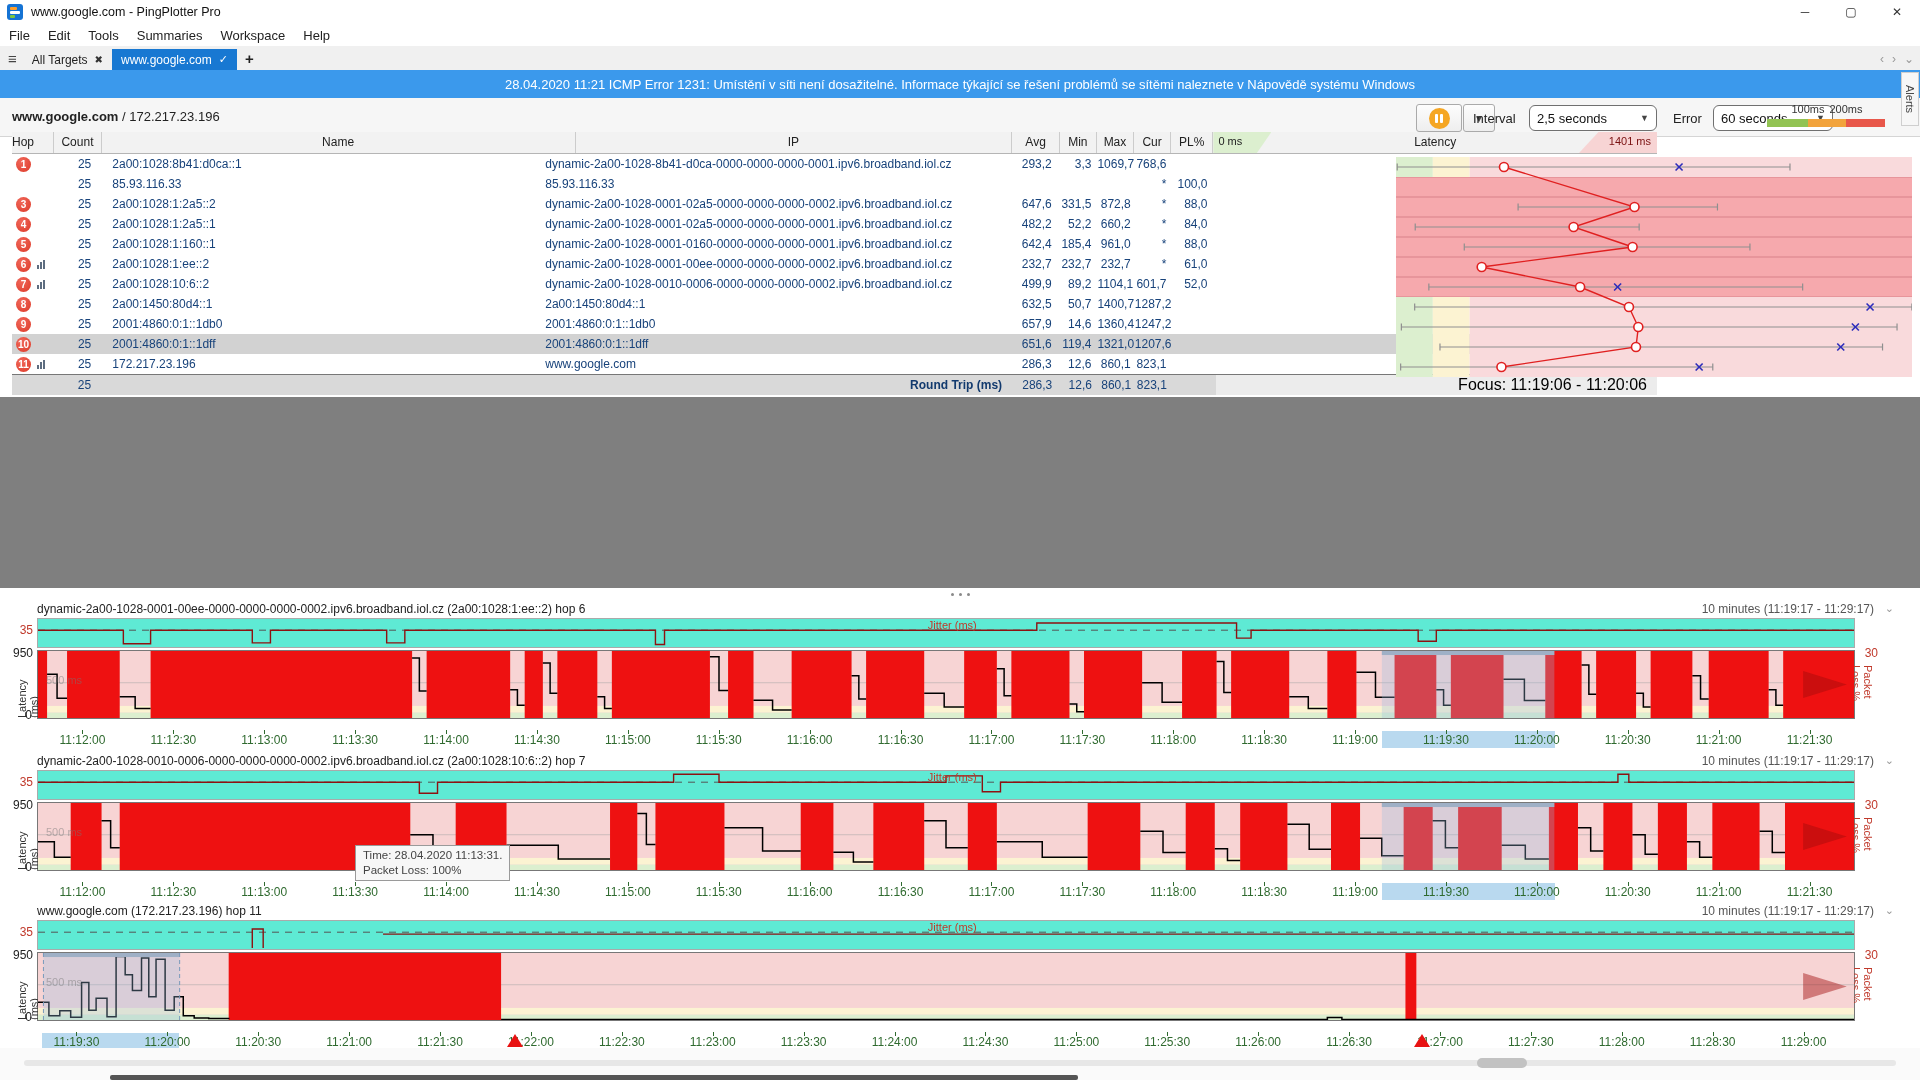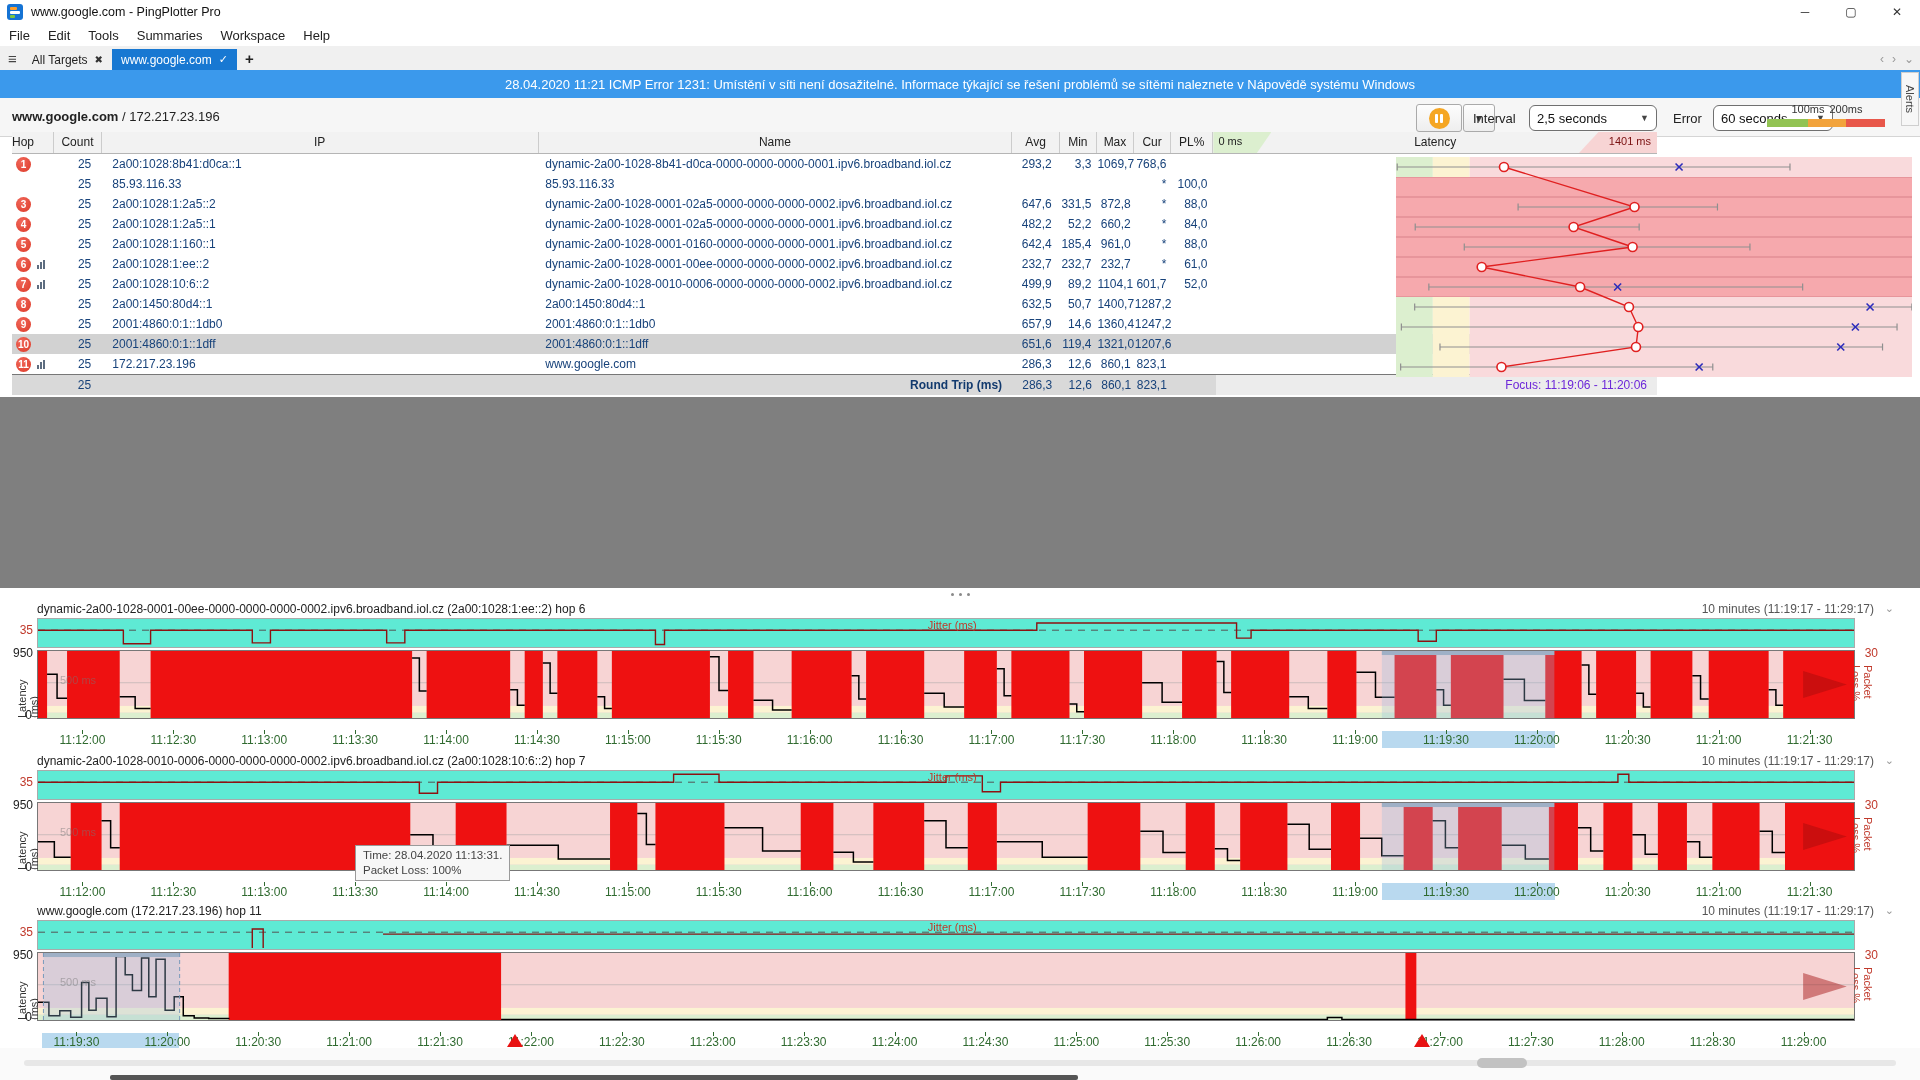--- a/index.html
+++ b/index.html
@@ -66,21 +66,21 @@
   .c-cur{width:43px;text-align:right;padding-right:6px;}
   .c-pl{width:49px;text-align:right;padding-right:8px;}
   .c-graph{width:516px;height:100%;}
   .hopbadge{width:15px;height:15px;border-radius:50%;background:radial-gradient(circle at 35% 30%,#f0675a,#dd3a28);color:#fff;font-size:10px;font-weight:bold;display:flex;align-items:center;justify-content:center;}
   .minichart{display:inline-flex;align-items:flex-end;gap:1px;margin-left:6px;height:10px;}
   .minichart i{display:block;width:2px;background:#5d6d80;}
   .roundtrip{display:flex;height:20px;align-items:center;background:#d9d9d9;border-top:1px solid #777;}
   .roundtrip .cell{font-size:12px;color:#17427a;box-sizing:border-box;}
   .roundtrip .rtlabel{font-weight:bold;text-align:right;padding-right:10px;color:#123a6e;}
   .rt-graphcell{width:516px;height:100%;background:#ececec;display:flex;align-items:center;justify-content:flex-end;}
-  .rt-graphcell span{font-size:12px;color:#6d28d9;padding-right:10px;}
+  .rt-graphcell span{font-size:16px;color:#000000;padding-right:10px;}
   
   .lat-head{position:relative;width:516px;height:21px;background:#f2f2f2;overflow:hidden;}
   .lat-head .wedgeL{position:absolute;left:0;top:0;width:58px;height:21px;background:#dcefcf;clip-path:polygon(0 0,100% 0,75% 100%,0 100%);}
   .lat-head .wedgeR{position:absolute;right:0;top:0;width:78px;height:21px;background:#f7d4d4;clip-path:polygon(25% 0,100% 0,100% 100%,0 100%);}
   .lat-head .l0{position:absolute;left:5px;top:3px;font-size:11px;color:#222;}
   .lat-head .ltitle{position:absolute;left:0;width:100%;text-align:center;top:3px;font-size:12px;color:#222;}
   .lat-head .lmax{position:absolute;right:6px;top:3px;font-size:11px;color:#7a1010;}
   #latsvg{position:absolute;left:1396px;top:157px;}
   
   .grayarea{position:absolute;left:0;top:397px;width:1920px;height:191px;background:#7f7f7f;}
@@ -96,21 +96,21 @@
   .g-jitter svg{position:absolute;left:0;top:0;width:100%;height:100%;}
   .jit-axis{position:absolute;left:-29px;top:4px;width:24px;text-align:right;font-size:12px;color:#c0392b;}
   .jit-label{position:absolute;left:49%;top:0px;font-size:11px;color:#c0392b;}
   .g-plotwrap{position:absolute;left:37px;top:50px;width:1818px;height:69px;border:1px solid #777;box-sizing:border-box;}
   .g-plotwrap svg{position:absolute;left:0;top:0;width:100%;height:100%;}
   .y-top{position:absolute;left:-31px;top:-5px;width:26px;text-align:right;font-size:12px;color:#222;}
   .y-bot{position:absolute;left:-18px;bottom:-4px;width:12px;text-align:right;font-size:12px;color:#222;}
   .y-lab{position:absolute;left:-22px;top:8px;font-size:11px;color:#333;writing-mode:vertical-rl;transform:rotate(180deg);}
   .r-axis{position:absolute;right:-24px;top:-5px;font-size:12px;color:#c0392b;}
   .r-lab{position:absolute;right:-20px;top:14px;font-size:11px;color:#c0392b;writing-mode:vertical-rl;}
-  .gridlabel{position:absolute;left:22px;top:34%;font-size:11px;color:rgba(120,120,120,0.5);}
+  .gridlabel{position:absolute;left:8px;top:34%;font-size:11px;color:rgba(120,120,120,0.5);}
   .g-xaxis{position:absolute;left:37px;top:131px;width:1818px;height:17px;}
   .axisband{position:absolute;top:0;height:17px;background:#b9d9ef;}
   .xlab{position:absolute;top:2px;transform:translateX(-50%);font-size:12px;color:#2f6a2f;white-space:nowrap;}
   .xtick{position:absolute;top:-1px;width:1px;height:4px;background:#2f6a2f;}
   .xtri{position:absolute;top:1px;width:0;height:0;transform:translateX(-50%);border-left:8px solid transparent;border-right:8px solid transparent;border-bottom:13px solid #e81212;}
   
   .tooltip{position:absolute;left:355px;top:845px;background:#f7f7f7;border:1px solid #9a9a9a;padding:2px 7px;z-index:30;}
   .tooltip div{font-size:11.5px;color:#444;line-height:15px;white-space:nowrap;}
   
   .hscroll{position:absolute;left:0;top:1048px;width:1920px;height:32px;background:#fafafa;}
@@ -201,22 +201,22 @@
     </div>
 
   <div class="alertstab">
     <span>Alerts</span>
   </div>
 
   <div class="tablewrap">
     <div class="thead" id="thead">
         <div class="cell c-hop" style="text-align: center; padding: 0px;">Hop</div>
         <div class="cell c-count" style="text-align: center; padding: 0px;">Count</div>
+        <div class="cell c-name" style="text-align: center; padding: 0px;">Name</div>
         <div class="cell c-ip" style="text-align: center; padding: 0px;">IP</div>
-        <div class="cell c-name" style="text-align: center; padding: 0px;">Name</div>
         <div class="cell c-avg" style="text-align: center; padding: 0px;">Avg</div>
         <div class="cell c-min" style="text-align: center; padding: 0px;">Min</div>
         <div class="cell c-max" style="text-align: center; padding: 0px;">Max</div>
         <div class="cell c-cur" style="text-align: center; padding: 0px;">Cur</div>
         <div class="cell c-pl" style="text-align: center; padding: 0px;">PL%</div>
         <div class="lat-head">
           <div class="wedgeL"></div>
           <div class="wedgeR"></div>
           <span class="l0">0 ms</span>
           <span class="ltitle">Latency</span>

